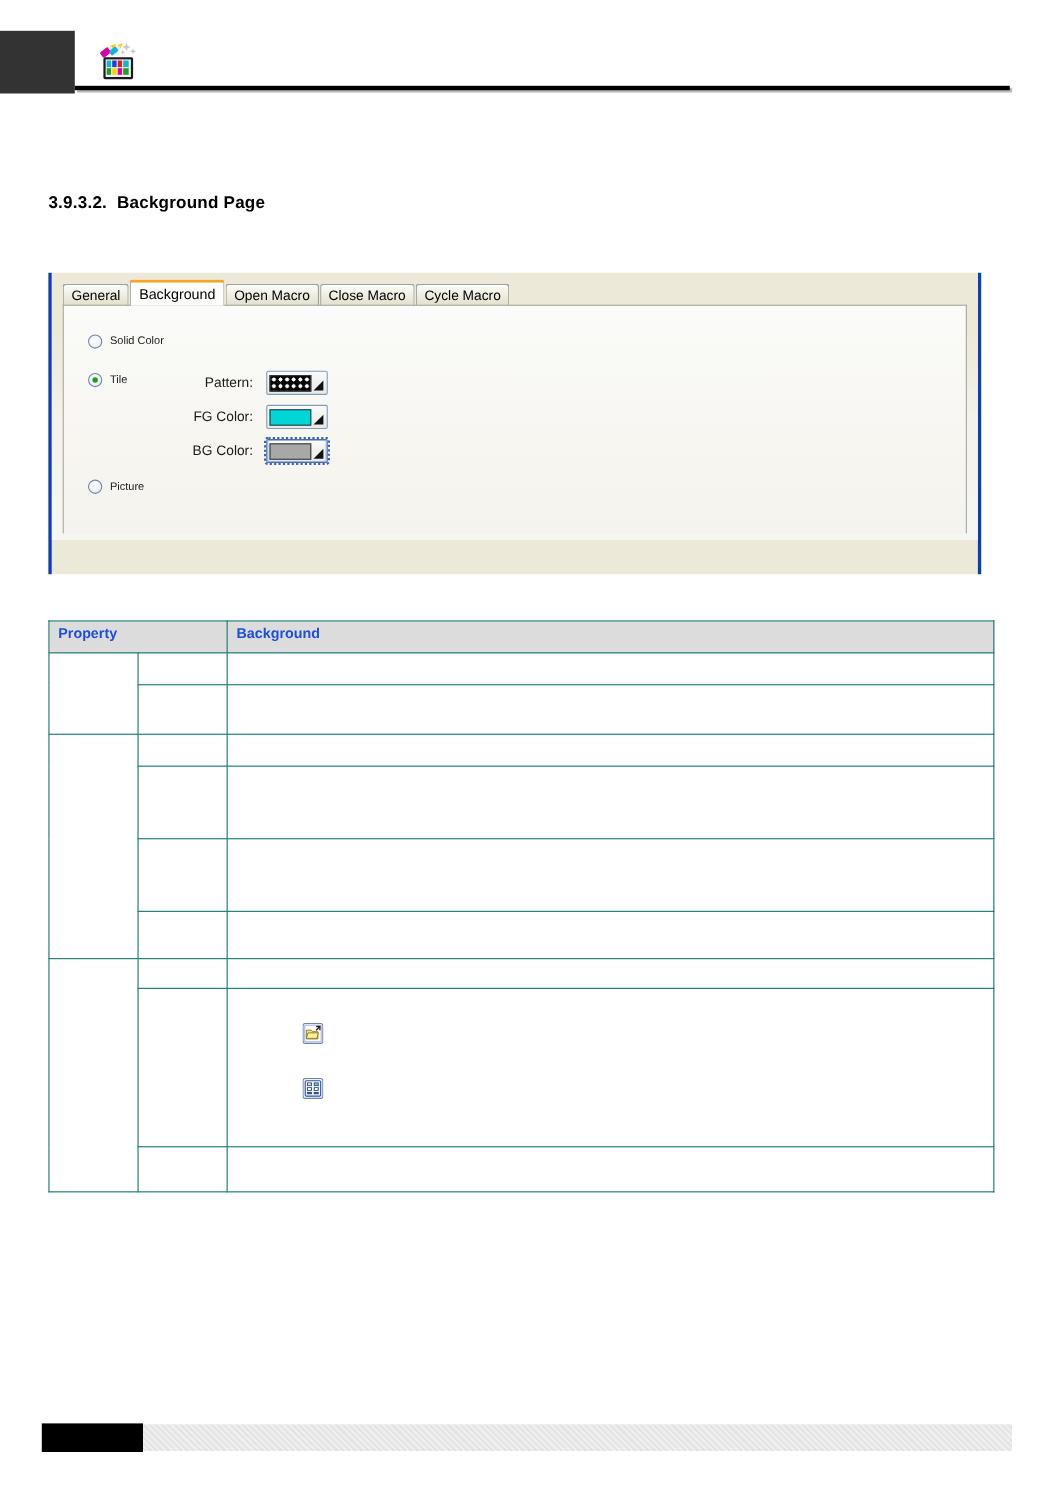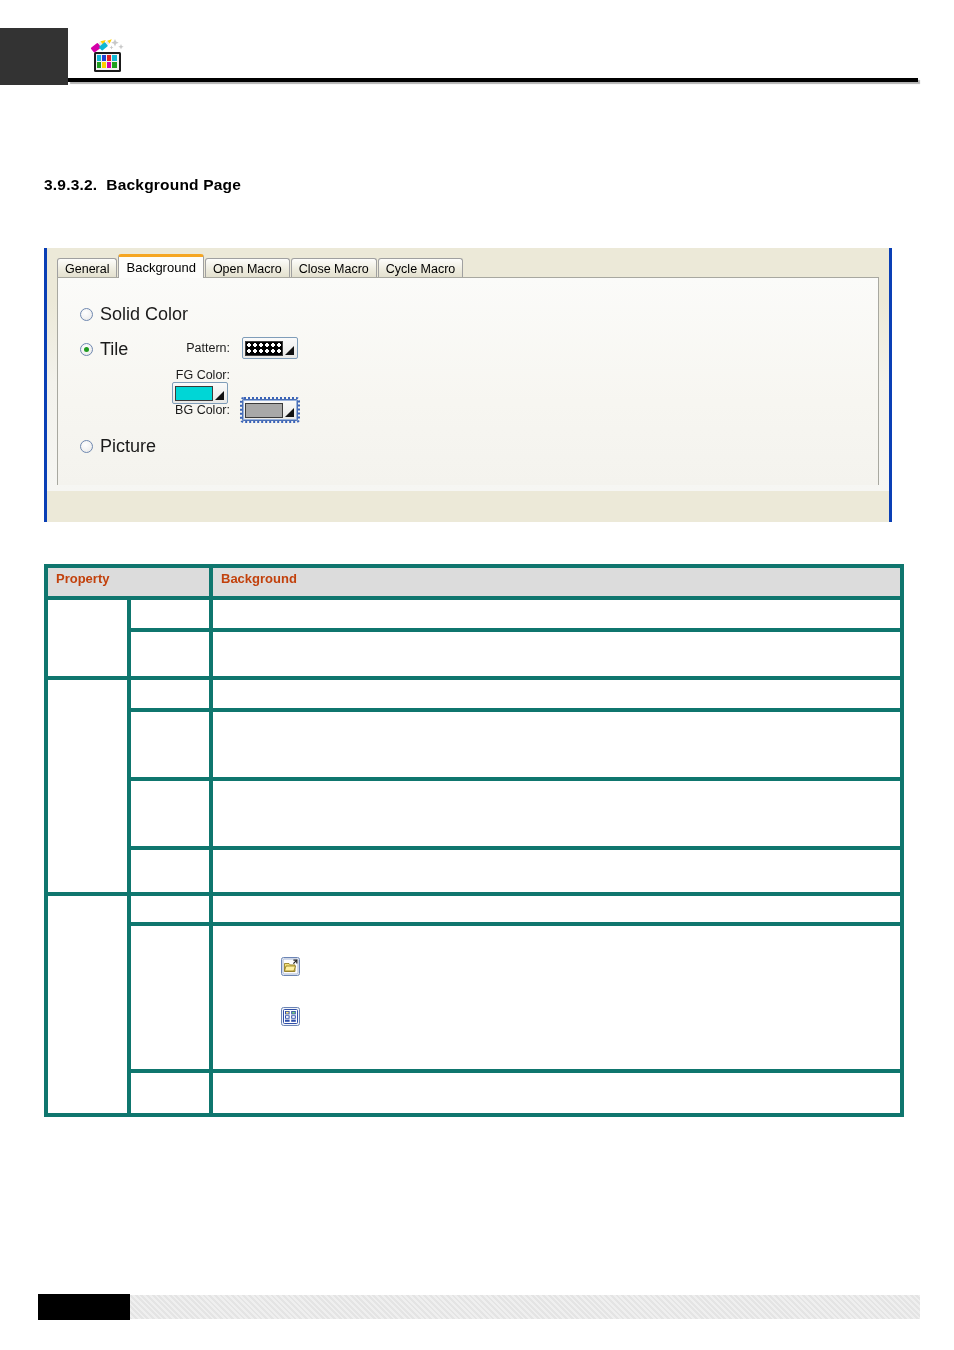--- a/index.html
+++ b/index.html
@@ -164,21 +164,21 @@
   }
   .radio.checked::after {
     content:"";
     position:absolute;
     left:3px; top:3px;
     width:5px; height:5px;
     border-radius:50%;
     background:#1f9b1f;
   }
   .radio-label {
-    font-size: 18px;
+    font-size: 10px;
     color: #1a1a1a;
     white-space: nowrap;
   }
 
   .field-row {
     position: absolute;
     display: flex;
     align-items: center;
     justify-content: flex-end;
   }
@@ -231,25 +231,25 @@
 
   
   #prop-table {
     position: absolute;
     left: 44px; top: 564px;
     width: 860px;
     border-collapse: collapse;
     table-layout: fixed;
   }
   #prop-table th, #prop-table td {
-    border: 4px solid #0f766e;
+    border: 1px solid #0f766e;
     padding: 3px 8px;
     font-size: 13px;
     vertical-align: top;
-    color: #c2410c;
+    color: #1d4ed8;
   }
   #prop-table th {
     background: #dcdcdc;
     font-weight: bold;
     text-align: left;
     height: 22px;
   }
   .col-prop  { width: 145px; }
   .col-sub   { width: 110px; }
   .icon-cell-img { display:block; margin: 6px 0 0 60px; }
@@ -348,21 +348,21 @@
       </div>
 
       <div class="field-row" style="left:100px; top:59px;">
         <span class="field-label">Pattern:</span>
         <span class="swatch-btn">
           <span class="swatch-inner pattern-fill"></span>
           <span class="swatch-arrow"></span>
         </span>
       </div>
 
-      <div class="field-row" style="left:100px; top:90px;flex-direction:column;">
+      <div class="field-row" style="left:100px; top:90px;">
         <span class="field-label">FG Color:</span>
         <span class="swatch-btn">
           <span class="swatch-inner" id="fg-swatch" style="background: rgb(0, 214, 214);"></span>
           <span class="swatch-arrow"></span>
         </span>
       </div>
 
       <div class="field-row" style="left:100px; top:121px;">
         <span class="field-label">BG Color:</span>
         <span class="swatch-btn focused">

